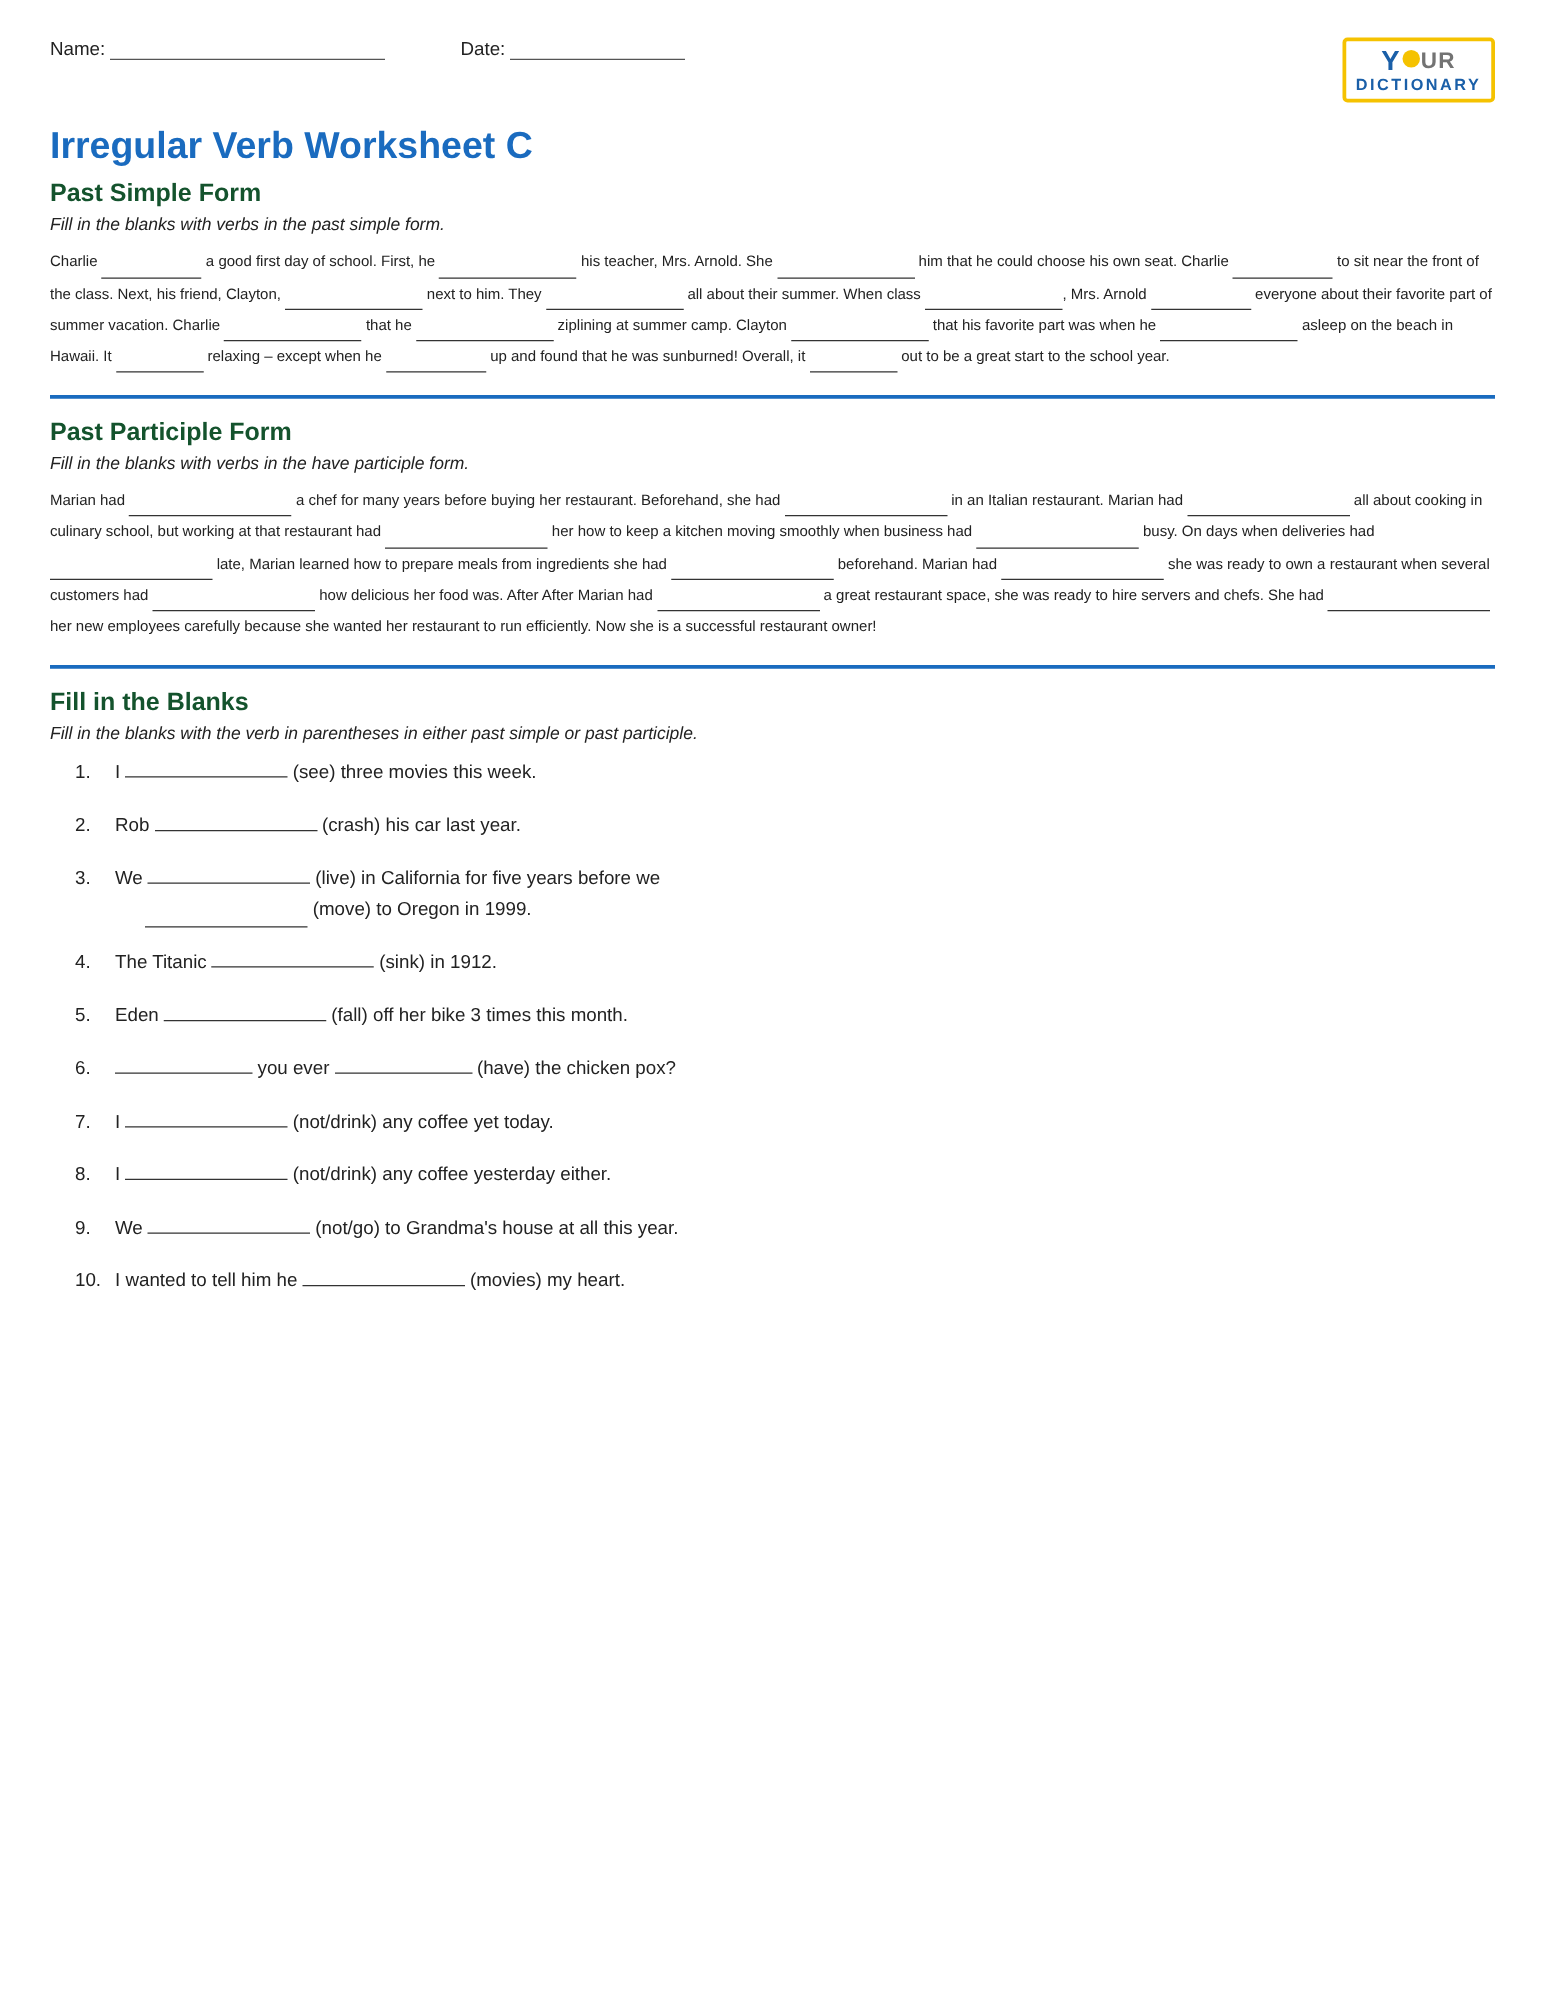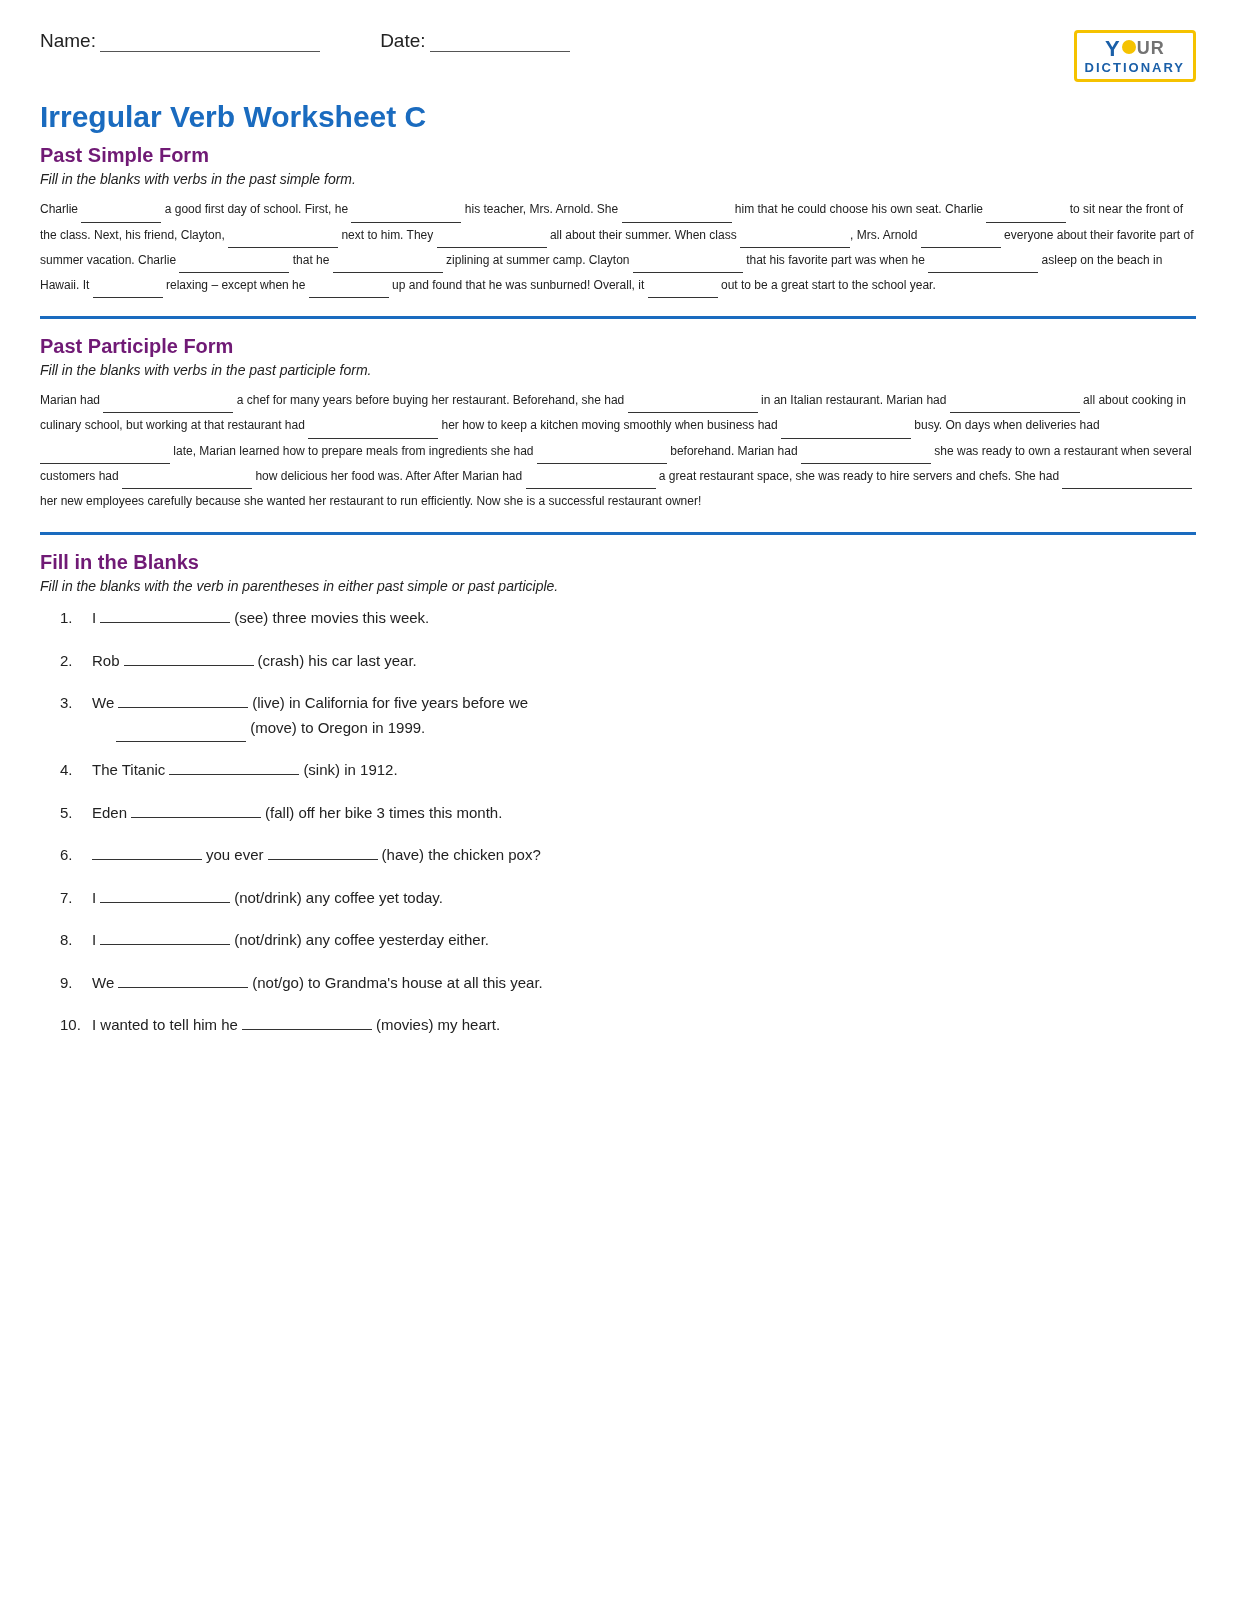--- a/index.html
+++ b/index.html
@@ -19,21 +19,21 @@
       margin-bottom: 18px;
     }
     .name-date {
       display: flex;
       gap: 60px;
       align-items: baseline;
       font-size: 15px;
       flex: 1;
     }
     .field-label {
-      font-size: 19px;
+      font-size: 15px;
     }
     .field-line {
       display: inline-block;
       border-bottom: 1.5px solid #555;
       min-width: 220px;
       height: 18px;
       vertical-align: bottom;
     }
     .field-line-short {
       min-width: 140px;
@@ -71,21 +71,21 @@
 
     h1.worksheet-title {
       color: #1a6bbf;
       font-size: 30px;
       font-weight: 700;
       margin-bottom: 10px;
     }
     h2.section-title {
       font-size: 20px;
       font-weight: 700;
-      color: #701a75;
+      color: #14532d;
       margin-bottom: 4px;
     }
     .instructions {
       font-style: italic;
       font-size: 14px;
       margin-bottom: 10px;
     }
     .paragraph {
       line-height: 2.1;
       font-size: 12px;
@@ -176,21 +176,21 @@
     when he <span class="blank blank-md"></span> asleep on the beach in Hawaii. It <span class="blank blank-xs"></span> relaxing – except when
     he <span class="blank blank-sm"></span> up and found that he was sunburned! Overall, it <span class="blank blank-xs"></span> out to be a
     great start to the school year.
   </div>
 </section>
 
 <hr class="divider">
 
 <section>
   <h2 class="section-title">Past Participle Form</h2>
-  <p class="instructions">Fill in the blanks with verbs in the past participle form.</p>
+  <p class="instructions">Fill in the blanks with verbs in the have participle form.</p>
   <div class="paragraph">
     Marian had <span class="blank blank-lg"></span> a chef for many years before buying her restaurant. Beforehand,
     she had <span class="blank blank-lg"></span> in an Italian restaurant. Marian had <span class="blank blank-lg"></span> all about
     cooking in culinary school, but working at that restaurant had <span class="blank blank-lg"></span> her how to keep a
     kitchen moving smoothly when business had <span class="blank blank-lg"></span> busy. On days when deliveries
     had <span class="blank blank-lg"></span> late, Marian learned how to prepare meals from ingredients she had
     <span class="blank blank-lg"></span> beforehand. Marian had <span class="blank blank-lg"></span> she was ready to own a restaurant
     when several customers had <span class="blank blank-lg"></span> how delicious her food was. After After Marian had
     <span class="blank blank-lg"></span> a great restaurant space, she was ready to hire servers and chefs. She had
     <span class="blank blank-lg"></span> her new employees carefully because she wanted her restaurant to run

